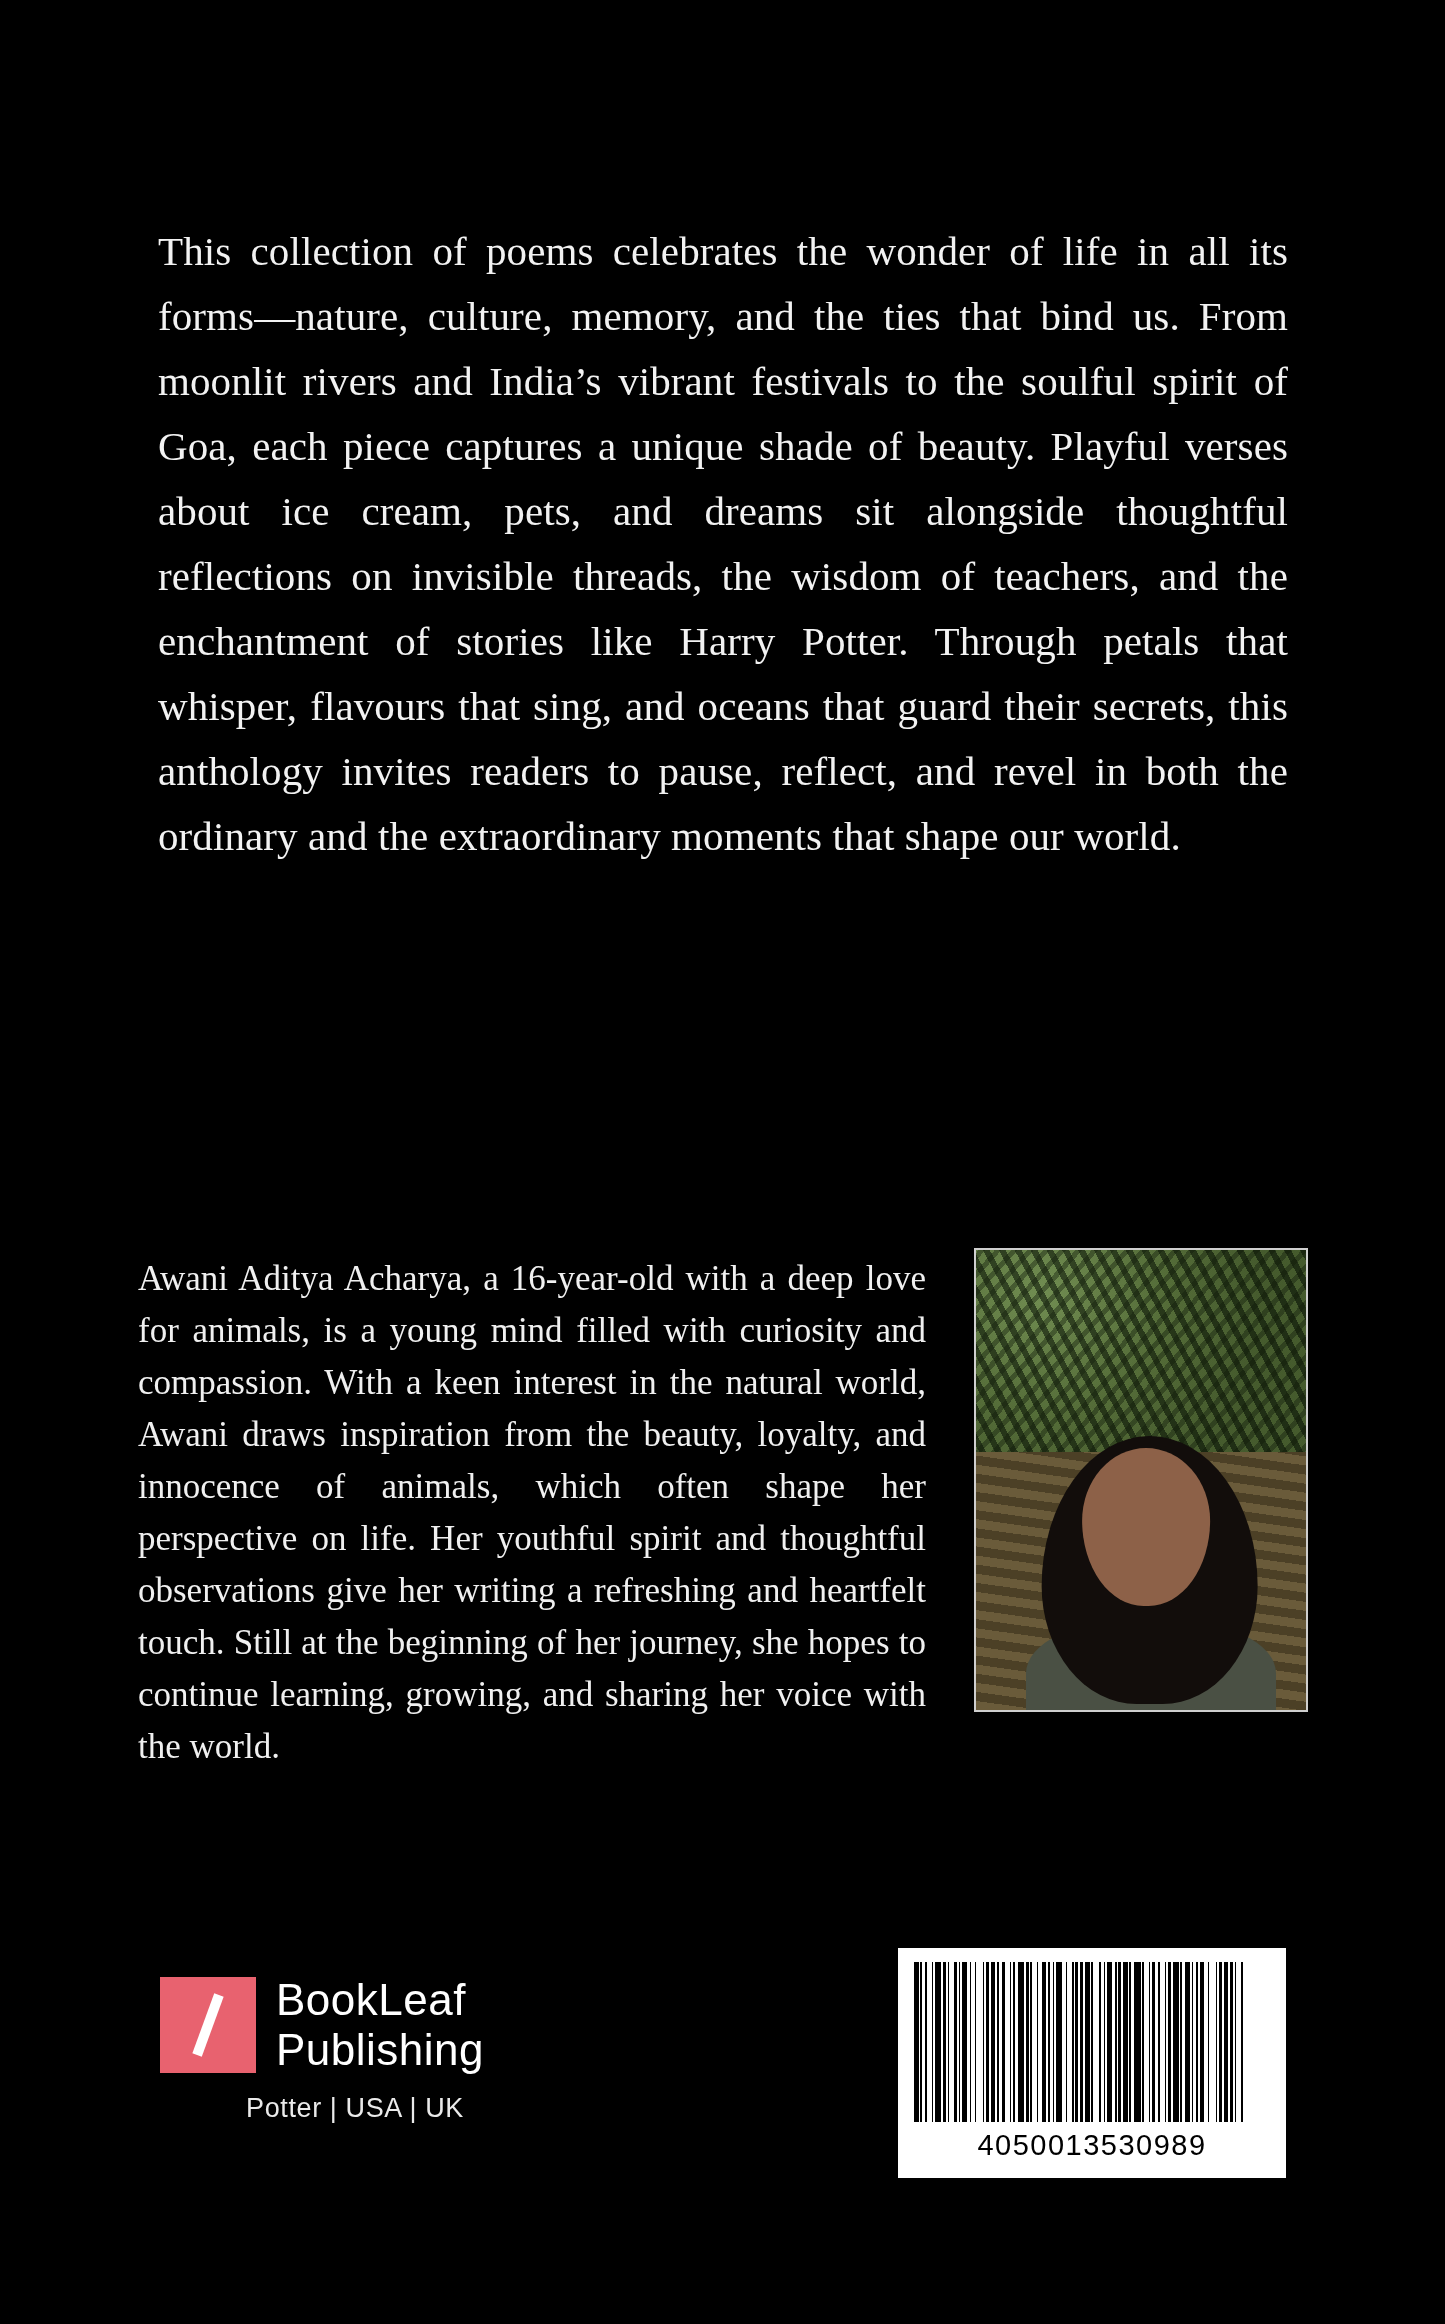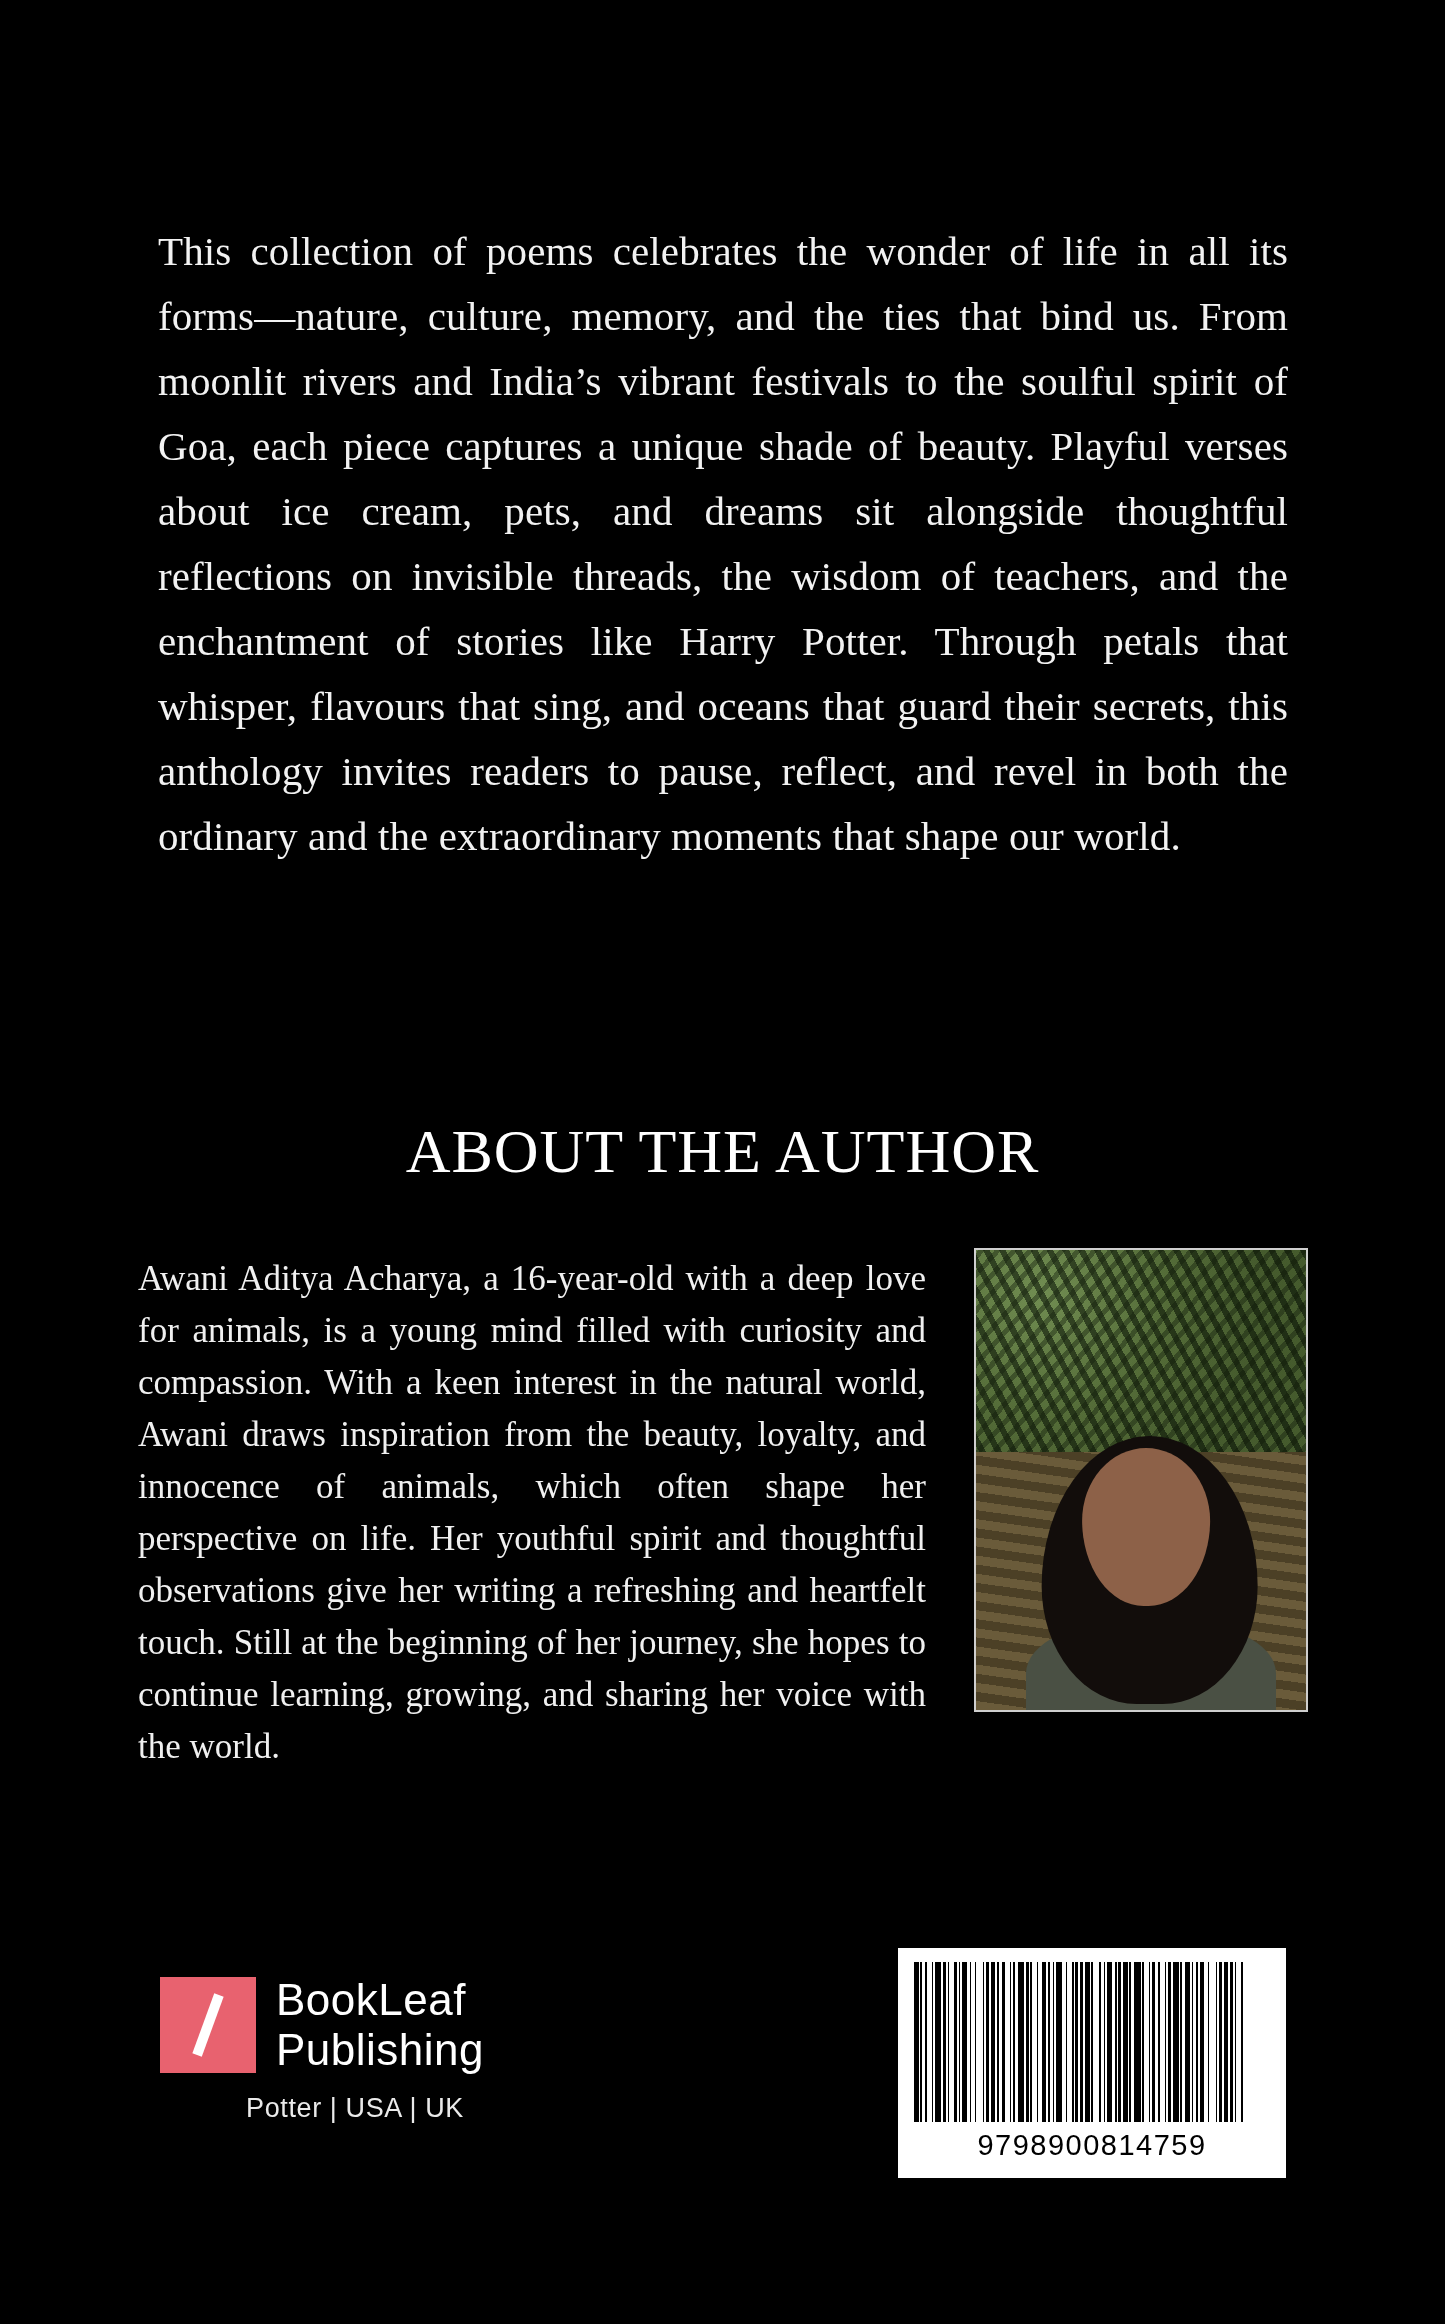--- a/index.html
+++ b/index.html
@@ -216,21 +216,20 @@
     color: #000000;
   }
 </style>
 </head>
 <body>
 
 <div class="page">
 
   <p class="blurb">This collection of poems celebrates the wonder of life in all its forms—nature, culture, memory, and the ties that bind us. From moonlit rivers and India’s vibrant festivals to the soulful spirit of Goa, each piece captures a unique shade of beauty. Playful verses about ice cream, pets, and dreams sit alongside thoughtful reflections on invisible threads, the wisdom of teachers, and the enchantment of stories like Harry Potter. Through petals that whisper, flavours that sing, and oceans that guard their secrets, this anthology invites readers to pause, reflect, and revel in both the ordinary and the extraordinary moments that shape our world.</p>
 
-  <h2 class="about-heading">ABOUT THE AUTHOR</h2>
 
   <div class="bio-wrap">
     <div class="bio-photo">
       <div class="sky"></div>
       <div class="fronds"></div>
       <div class="ground"></div>
       <div class="person-shirt"></div>
       <div class="person-hair"></div>
       <div class="person-face"></div>
     </div>
@@ -366,16 +365,16 @@
         <i style="width: 1.6px; background: transparent;"></i>
         <i style="width: 4.8px; background: rgb(0, 0, 0);"></i>
         <i style="width: 1.6px; background: transparent;"></i>
         <i style="width: 3.2px; background: rgb(0, 0, 0);"></i>
         <i style="width: 1.6px; background: transparent;"></i>
         <i style="width: 1.6px; background: rgb(0, 0, 0);"></i>
         <i style="width: 4.8px; background: transparent;"></i>
         <i style="width: 1.6px; background: rgb(0, 0, 0);"></i>
         <i style="width: 3.2px; background: transparent;"></i>
       </div>
-    <div class="barcode-num">9798900814759</div>
+    <div class="barcode-num">4050013530989</div>
   </div>
 
 </div>
 
 </body></html>

